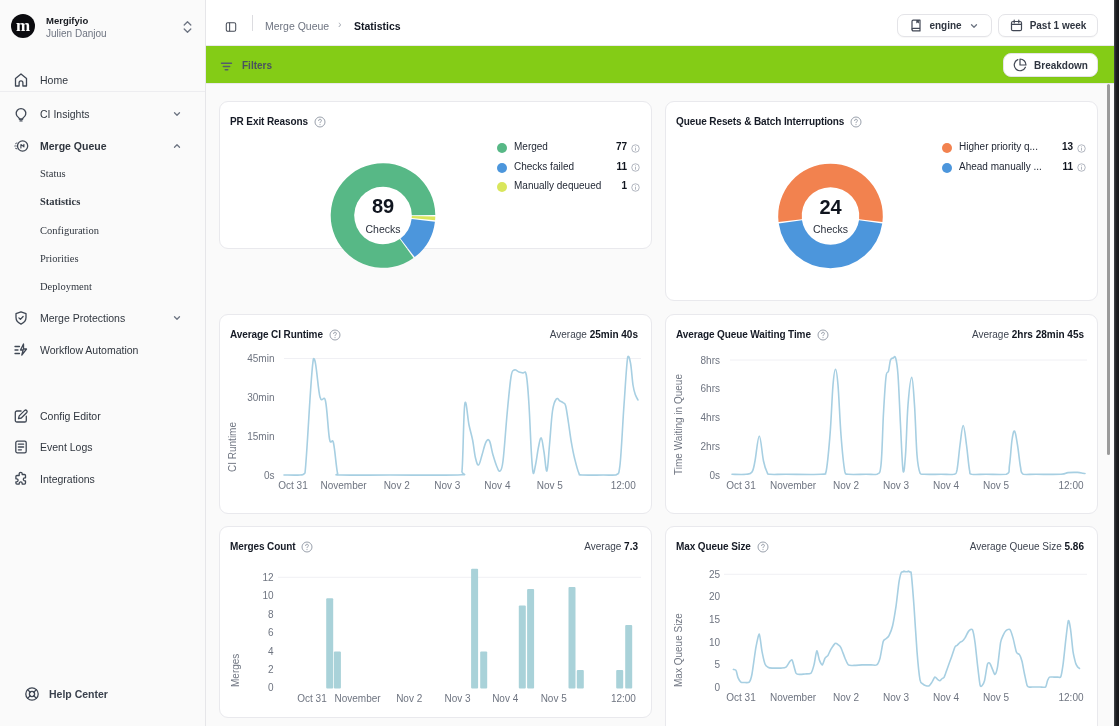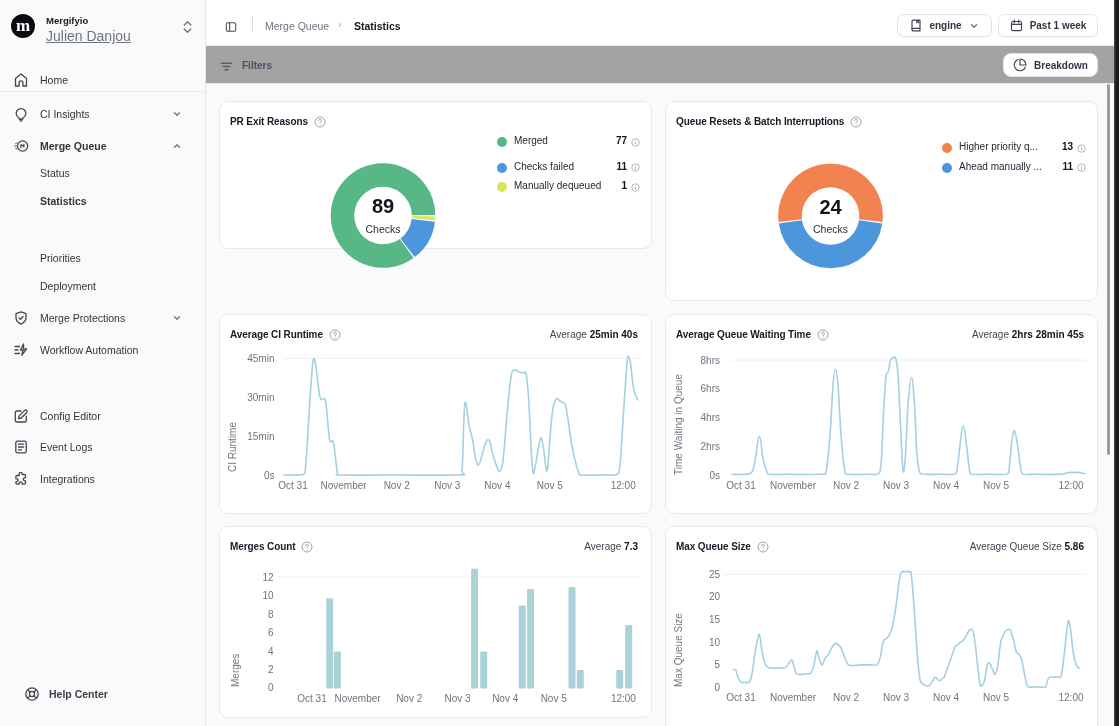--- a/index.html
+++ b/index.html
@@ -7,27 +7,27 @@
 .abs { position:absolute; }
 
 
 #sidebar { position:absolute; left:0; top:0; width:206px; height:726px; background:#fafafa;
   border-right:1px solid #e6e6e9; }
 #sbhead { position:absolute; left:0; top:0; width:100%; height:92px; border-bottom:1px solid #ededf0; }
 #avatar { position:absolute; left:11px; top:14px; width:24px; height:24px; border-radius:50%;
   background:#0b0b0f; color:#fff; text-align:center; font-family:"Liberation Serif",serif;
   font-weight:bold; font-size:17px; line-height:23px; }
 #orgname { position:absolute; left:46px; top:15px; font-size:9.5px; font-weight:bold; color:#16191f; }
-#username { position:absolute; left:46px; top:28px; font-size:14px; color:#6e7481;text-decoration:underline; }
+#username { position:absolute; left:46px; top:28px; font-size:10px; color:#6e7481; }
 #sbchev { position:absolute; left:182px; top:20px; }
 .nitem { position:absolute; left:13px; width:180px; height:20px; display:flex; align-items:center;
   font-size:10.5px; color:#30363f; }
 .nitem.b { font-weight:bold; }
 .nico { width:16px; height:16px; margin-right:11px; display:inline-flex; }
-.nitem.sub { padding-left:27px; }
+.nitem.sub { padding-left:27px;font-family:Liberation Serif, serif; }
 .nchev { position:absolute; right:11px; top:5px; }
 #helpc { position:absolute; left:24px; top:686px; width:170px; display:flex; align-items:center;
   font-size:10.5px; font-weight:bold; color:#3a414d; }
 #helpc .hc { margin-right:9px; }
 
 
 #darkedge { position:absolute; left:1114px; top:0; width:5px; height:726px;
   background:linear-gradient(90deg,#45484d 0,#1e2023 40%,#131417 100%); }
 #sthumb { position:absolute; left:1107px; top:84px; width:3px; height:371px; background:#9b9b9b; border-radius:2px; }
 
@@ -40,21 +40,21 @@
 #crumb1 { left:59px; }
 #crumbsep { left:132px; top:18px; color:#a6abb4; }
 #crumb2 { left:148px; font-weight:bold; color:#121722; }
 .btn { position:absolute; background:#fff; border:1px solid #e4e4e8; border-radius:7px;
   display:flex; align-items:center; justify-content:center; font-size:10px; font-weight:bold;
   color:#2f3540; box-shadow:0 1px 1px rgba(0,0,0,.03); }
 #btn-engine { left:691px; top:14px; width:95px; height:23px; gap:7px; }
 #btn-week { left:792px; top:14px; width:100px; height:23px; gap:7px; }
 
 
-#filtersrow { position:absolute; left:206px; top:46px; width:908px; height:38px; background:#a3a3a3;
+#filtersrow { position:absolute; left:206px; top:46px; width:908px; height:38px; background:#84cc16;
   border-bottom:1px solid #e9e9ec; }
 #filtico { position:absolute; left:14px; top:13px; }
 #filtlab { position:absolute; left:36px; top:13.5px; font-size:10px; font-weight:bold; color:#4a5160; }
 #btn-breakdown { left:797px; top:7px; width:95px; height:24px; gap:7px; border-radius:8px; }
 
 
 .card { position:absolute; width:433px; background:#fff; border:1px solid #e9e9ed; border-radius:9px; }
 .ctitle { position:absolute; left:10px; top:13px; font-size:10px; font-weight:bold; color:#161b26;
   letter-spacing:-0.1px; display:flex; align-items:center; gap:6px; }
 .qm { margin-top:1px; }
@@ -113,20 +113,23 @@
       <span class="nchev"><svg width="10" height="10" viewBox="0 0 10 10" fill="none" stroke="#6d7482" stroke-width="1.3" stroke-linecap="round" stroke-linejoin="round">
           <path d="m2.5 6.3 2.5-2.5 2.5 2.5"></path>
         </svg></span>
     </div>
 <div class="nitem sub" style="top:163px">
       <span class="nlab">Status</span>
     </div>
 <div class="nitem b sub" style="top:191px">
       <span class="nlab">Statistics</span>
     </div>
+<div class="nitem sub" style="top:220px">
+      <span class="nlab">Configuration</span>
+    </div>
 <div class="nitem sub" style="top:248px">
       <span class="nlab">Priorities</span>
     </div>
 <div class="nitem sub" style="top:276px">
       <span class="nlab">Deployment</span>
     </div>
 <div class="nitem" style="top:308px">
       <span class="nico">
         <svg class="" width="16" height="16" viewBox="0 0 16 16" fill="none" stroke="#3f4754" stroke-width="1.3" stroke-linecap="round" stroke-linejoin="round">
           <path d="M8 1.8 13 3.6v4c0 3.3-2.1 5.3-5 6.6-2.9-1.3-5-3.3-5-6.6v-4Z"></path>
@@ -233,21 +236,21 @@
         <path d="M4.6 4.6a1.4 1.4 0 1 1 1.9 1.3c-.4.15-.5.4-.5.8" stroke-linecap="round"></path>
         <circle cx="6" cy="8.6" r="0.55" fill="#9aa1ac" stroke="none"></circle>
       </svg></div>
   <svg class="abs" style="left:0;top:0" width="433" height="200">
       <path d="M193.52 155.97 A52.3 52.3 0 1 1 215.30 112.95 L191.80 113.20 A28.8 28.8 0 1 0 179.81 136.89 Z" fill="#57b886"></path>
       <path d="M215.29 114.41 A52.3 52.3 0 0 1 215.08 118.24 L191.68 116.11 A28.8 28.8 0 0 0 191.80 114.00 Z" fill="#d9e65c"></path>
       <path d="M214.93 119.69 A52.3 52.3 0 0 1 194.69 155.10 L180.45 136.41 A28.8 28.8 0 0 0 191.60 116.91 Z" fill="#4c96dc"></path>
     </svg>
   <div class="dnum" style="left:133px;top:93px;width:60px">89</div>
   <div class="dlab" style="left:133px;top:120.5px;width:60px">Checks</div>
-  <div class="lrow" style="top:33px">
+  <div class="lrow" style="top:39px">
       <span class="ldot" style="left:277px;background:#57b886"></span>
       <span class="llab" style="left:294px">Merged</span>
       <span class="lval" style="left:377px;width:30px">77</span>
       <span class="lii" style="left:411px"><svg class="ii" width="9" height="9" viewBox="0 0 12 12" fill="none" stroke="#a2a8b3" stroke-width="1.1">
           <circle cx="6" cy="6" r="5"></circle>
           <path d="M6 5.4v3" stroke-linecap="round"></path>
           <circle cx="6" cy="3.4" r="0.6" fill="#a2a8b3" stroke="none"></circle>
         </svg></span>
     </div>
     <div class="lrow" style="top:58.5px">

